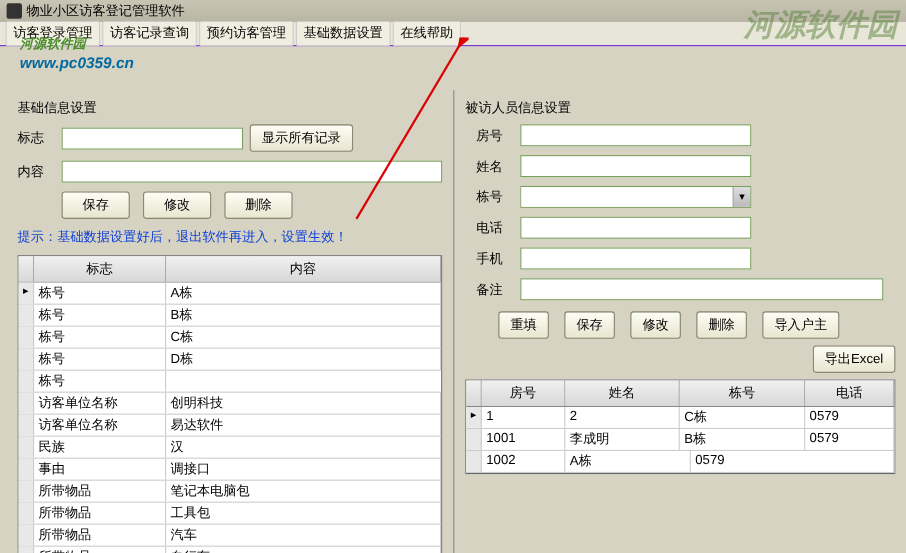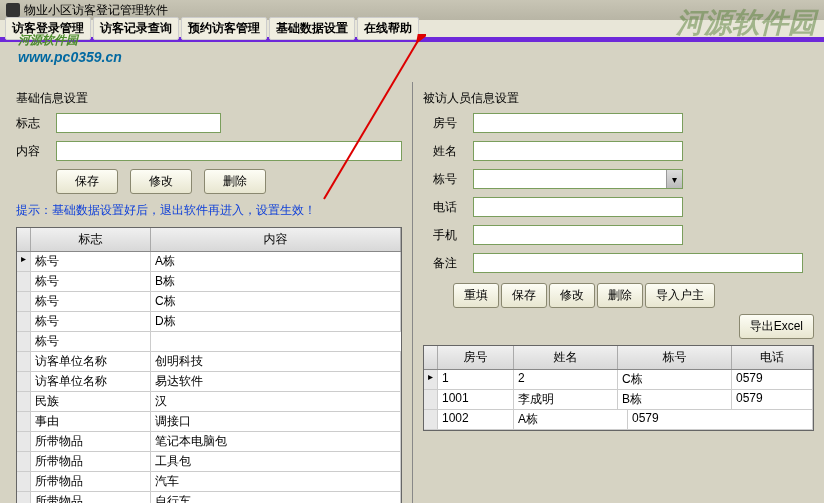--- a/index.html
+++ b/index.html
@@ -1,21 +1,21 @@
 <!DOCTYPE html>
 <html><head>
 <meta charset="utf-8">
 <style>
 * { margin: 0; padding: 0; box-sizing: border-box; font-family: "SimSun", "宋体", sans-serif; font-size: 12px; }
 body { background: #d6d3c3; width: 824px; height: 503px; overflow: hidden; position: relative; }
 
 .titlebar { background: linear-gradient(#c8c5b5, #b8b5a5); height: 20px; padding: 3px 6px; display: flex; align-items: center; }
 .titlebar-icon { width: 14px; height: 14px; background: #333; border-radius: 2px; margin-right: 4px; }
 
-.menubar { background: #e8e6d8; height: 22px; display: flex; align-items: center; padding: 1px 4px; border-bottom: 5px solid #6d28d9; font-weight: bold; }
+.menubar { background: #e8e6d8; height: 22px; display: flex; align-items: center; padding: 1px 4px; border-bottom: 1px solid #6d28d9; }
 .menu-item { padding: 2px 6px; margin: 0 1px; background: #f0eee0; border: 1px solid #ccc; border-radius: 2px; cursor: pointer; }
 
 .watermark { position: absolute; top: 32px; left: 18px; font-size: 20px; font-weight: bold; font-style: italic; pointer-events: none; z-index: 100; }
 .watermark .t1 { color: #4c8c2c; }
 .watermark .t2 { color: #0369a1; font-size: 14px; }
 .water-logo { position: absolute; top: 4px; right: 8px; font-size: 28px; font-weight: bold; color: rgba(90,130,60,0.5); pointer-events: none; z-index: 100; font-style: italic; }
 
 .container { display: flex; height: calc(100% - 42px); margin-top: 40px; }
 .left-panel { width: 412px; padding: 8px 10px 0 16px; position: relative; }
 .right-panel { flex: 1; padding: 8px 10px 0 10px; border-left: 1px solid #888; position: relative; }
@@ -47,21 +47,21 @@
 .left-grid .gc2 { flex: 1; }
 
 .right-grid .rc1 { width: 76px; }
 .right-grid .rc2 { width: 104px; }
 .right-grid .rc3 { width: 114px; }
 .right-grid .rc4 { flex: 1; }
 
 .arrow { position: absolute; top: 34px; left: 316px; width: 110px; height: 170px; pointer-events:none; z-index: 90; }
 
 .right-form { margin-bottom: 4px; }
-.right-btns { display: flex; gap: 2px; margin: 10px 0 6px 30px; flex-wrap: wrap; }
+.right-btns { display: flex; gap: 14px; margin: 10px 0 6px 30px; flex-wrap: wrap; }
 .right-btns-2 { display: flex; justify-content: flex-end; margin-bottom: 6px; }
 </style>
 </head>
 <body>
 
 <div class="titlebar">
   <span class="titlebar-icon"></span>
   <span>物业小区访客登记管理软件</span>
 </div>
 
@@ -88,20 +88,21 @@
   <line x1="106" y1="0" x2="8" y2="165" stroke="#d00" stroke-width="2" marker-start="url(#ah)"></line>
 </svg>
 
 <div class="container">
   <div class="left-panel">
     <div class="group-label">基础信息设置</div>
 
     <div class="form-row">
       <span class="form-label">标志</span>
       <input class="text-input" style="width: 165px;">
+      <button class="btn btn-sm">显示所有记录</button>
     </div>
 
     <div class="form-row">
       <span class="form-label">内容</span>
       <input class="text-input" style="width: 350px;">
     </div>
 
     <div class="btn-row">
       <button class="btn">保存</button>
       <button class="btn">修改</button>

